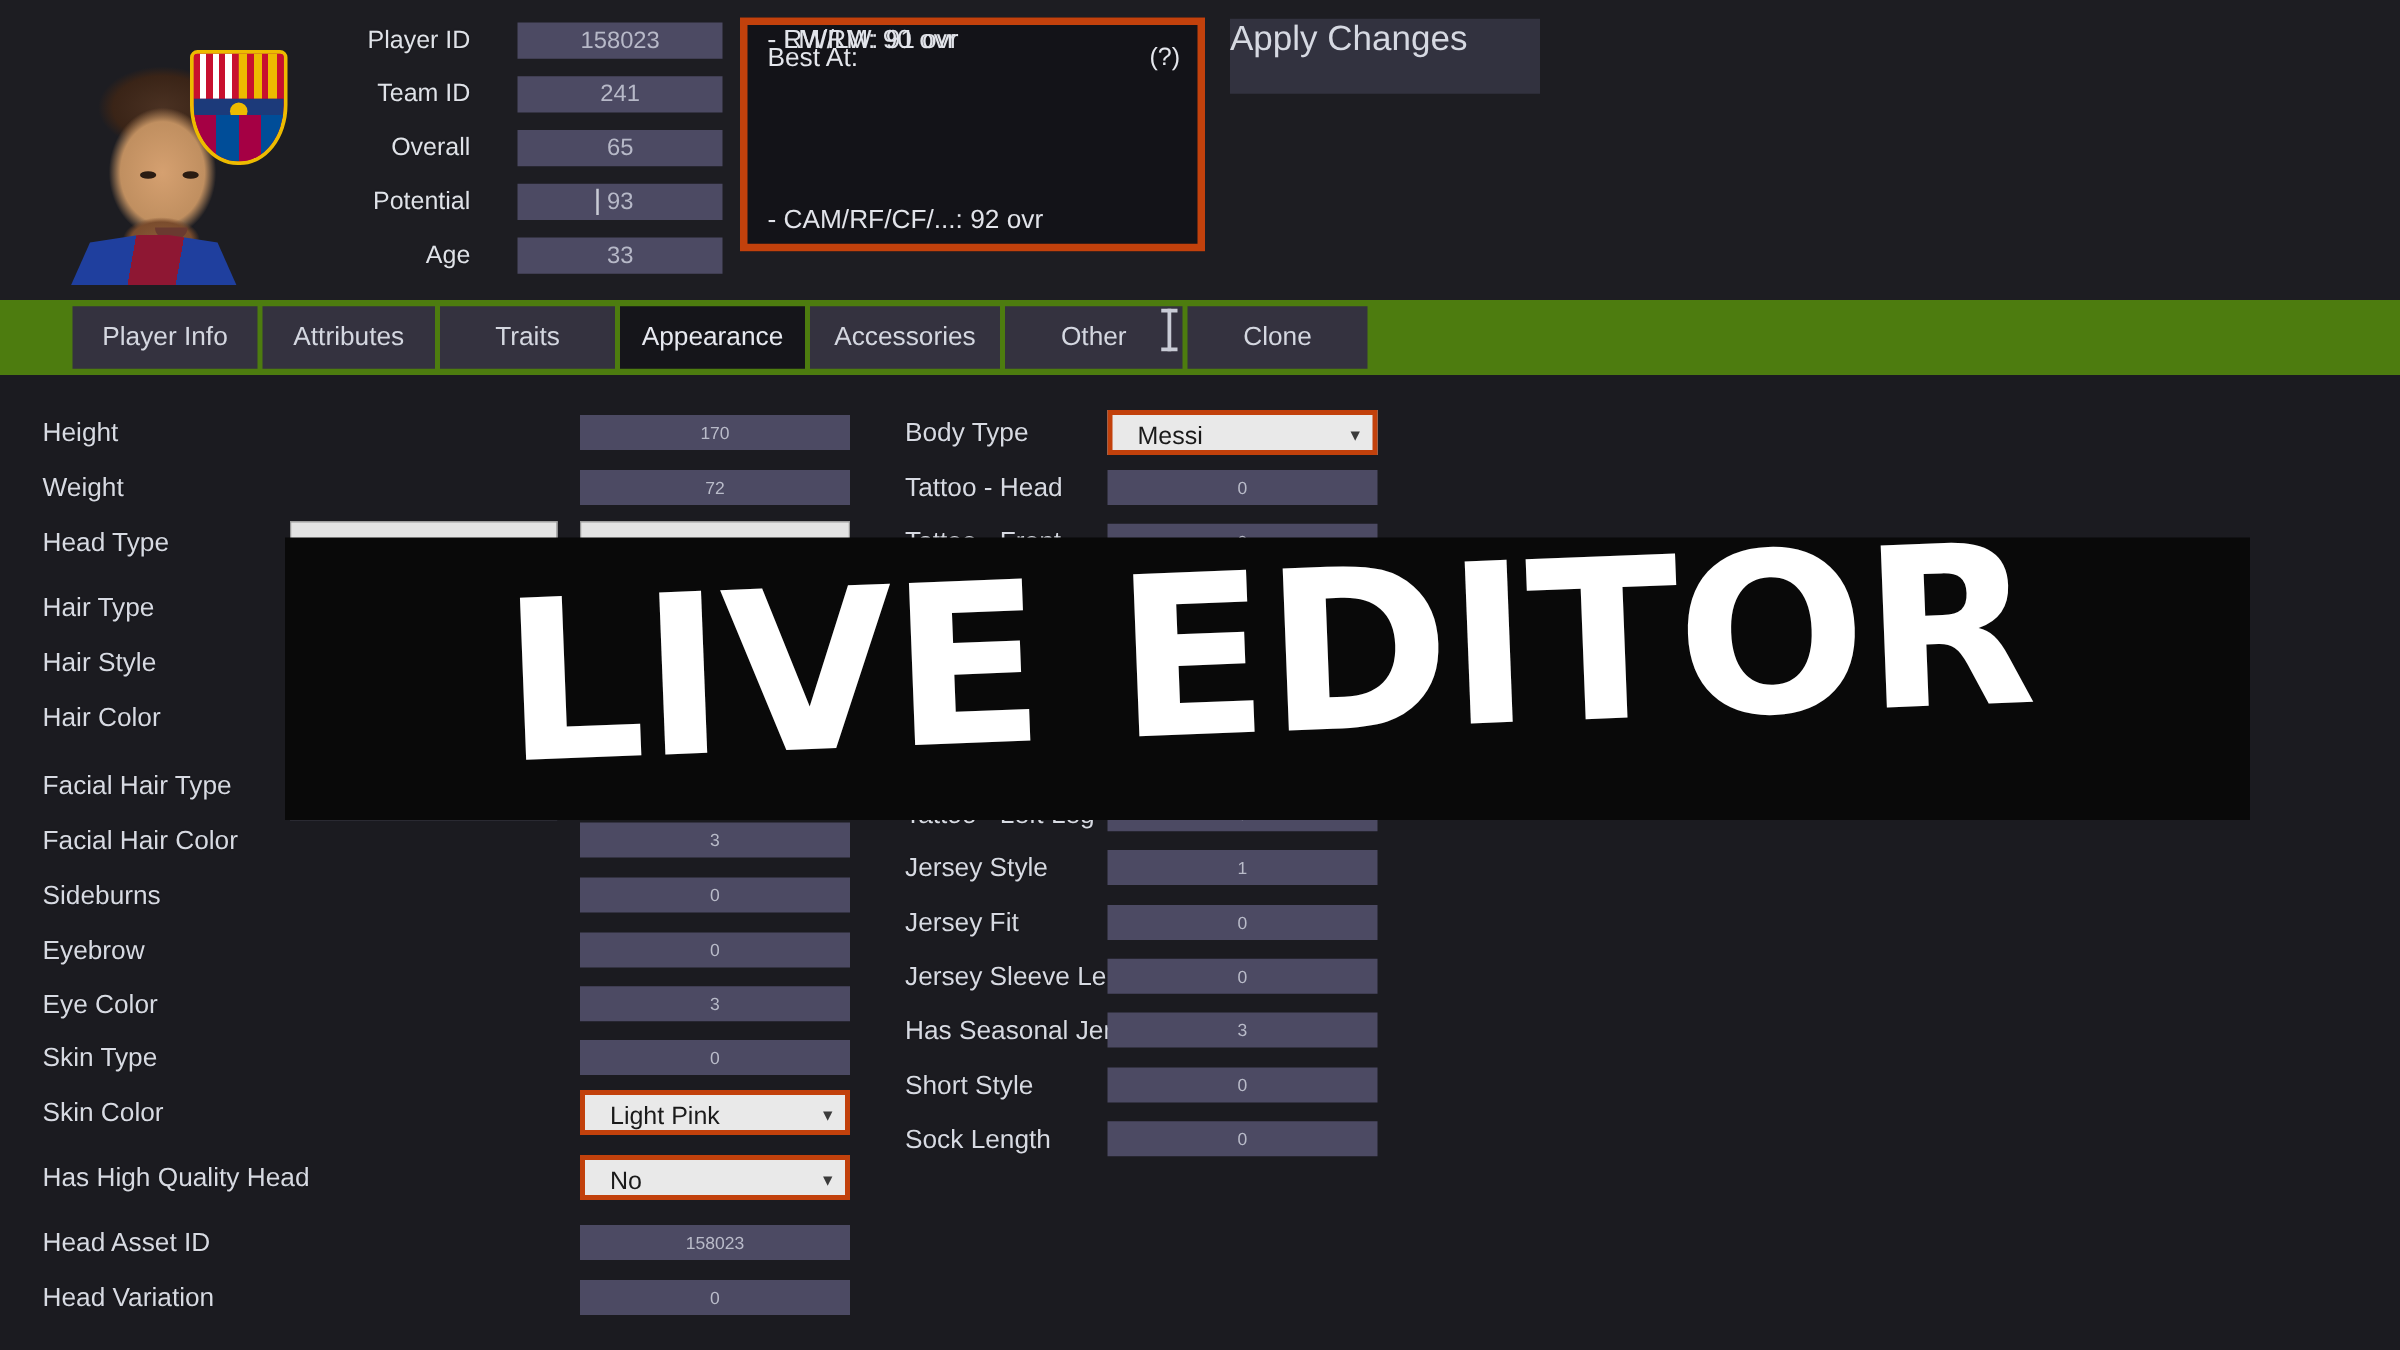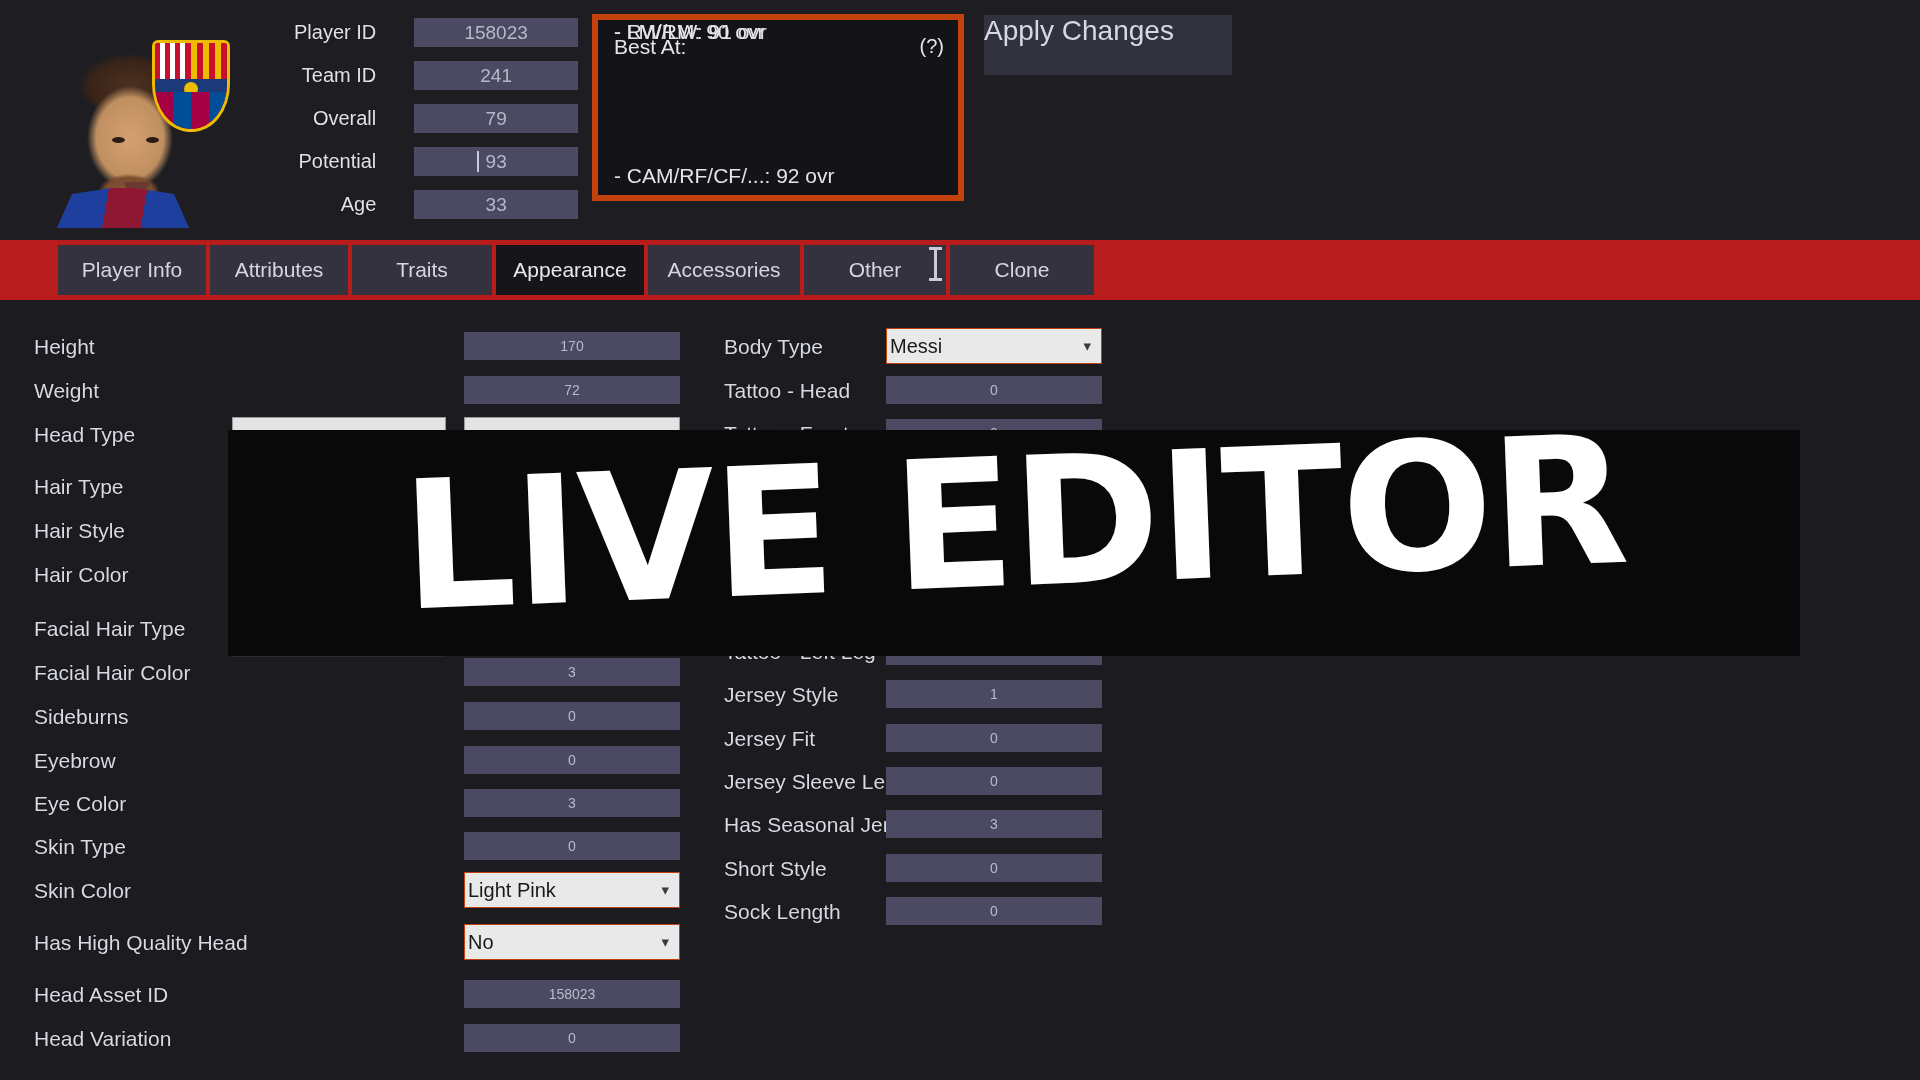--- a/index.html
+++ b/index.html
@@ -5,21 +5,21 @@
   * { box-sizing: border-box; margin: 0; padding: 0; }
   html, body {
     width: 1920px; height: 1080px;
     background: #1b1b20;
     font-family: "Liberation Sans", sans-serif;
     overflow: hidden;
   }
   #app {
     position: relative;
     width: 1920px; height: 1080px;
-    background: #b91c1c;
+    background: #4d7c0f;
   }
 
   
   .header {
     position: absolute; left: 0; top: 0;
     width: 1920px; height: 240px;
     background: #1d1d22;
   }
   .portrait {
     position: absolute; left: 48px; top: 18px;
@@ -154,21 +154,21 @@
     background: #4c4a63; color: #b9bbc9; font-size: 14px;
     text-align: center; line-height: 28px;
     border: none; outline: none; font-family: "Liberation Sans", sans-serif;
   }
   .col.left  .row .inp { left: 464px; }
   .col.right .row .inp { left: 196px; }
 
   .row .sel {
     position: absolute; top: 2px; width: 216px; height: 36px;
     background: #e9e9e9; color: #1a1a1a; font-size: 20px;
-    border: 1px solid #c2410c; padding-left: 3px; line-height: 34px;
+    border: 4px solid #c2410c; padding-left: 20px; line-height: 34px;
     cursor: pointer;
   }
   .col.left  .row .sel { left: 464px; }
   .col.right .row .sel { left: 196px; }
   .row .sel .chev {
     position: absolute; right: 10px; top: 0; line-height: 34px;
     color: #3b3b3b; font-size: 15px;
   }
 
   
@@ -244,21 +244,21 @@
     <div class="field-row" style="left:258px; top:18px; width:320px;">
       <div class="flabel" style="width:130px;">Player ID</div>
       <div class="fvalue" style="width:180px; margin-left:38px;">158023</div>
     </div>
     <div class="field-row" style="left:258px; top:61px; width:320px;">
       <div class="flabel" style="width:130px;">Team ID</div>
       <div class="fvalue" style="width:180px; margin-left:38px;">241</div>
     </div>
     <div class="field-row" style="left:258px; top:104px; width:320px;">
       <div class="flabel" style="width:130px;">Overall</div>
-      <div class="fvalue" style="width:180px; margin-left:38px;">79</div>
+      <div class="fvalue" style="width:180px; margin-left:38px;">65</div>
     </div>
     <div class="field-row" style="left:258px; top:147px; width:320px;">
       <div class="flabel" style="width:130px;">Potential</div>
       <div class="fvalue caret" style="width:180px; margin-left:38px;">93</div>
     </div>
     <div class="field-row" style="left:258px; top:190px; width:320px;">
       <div class="flabel" style="width:130px;">Age</div>
       <div class="fvalue" style="width:180px; margin-left:38px;">33</div>
     </div>
 

